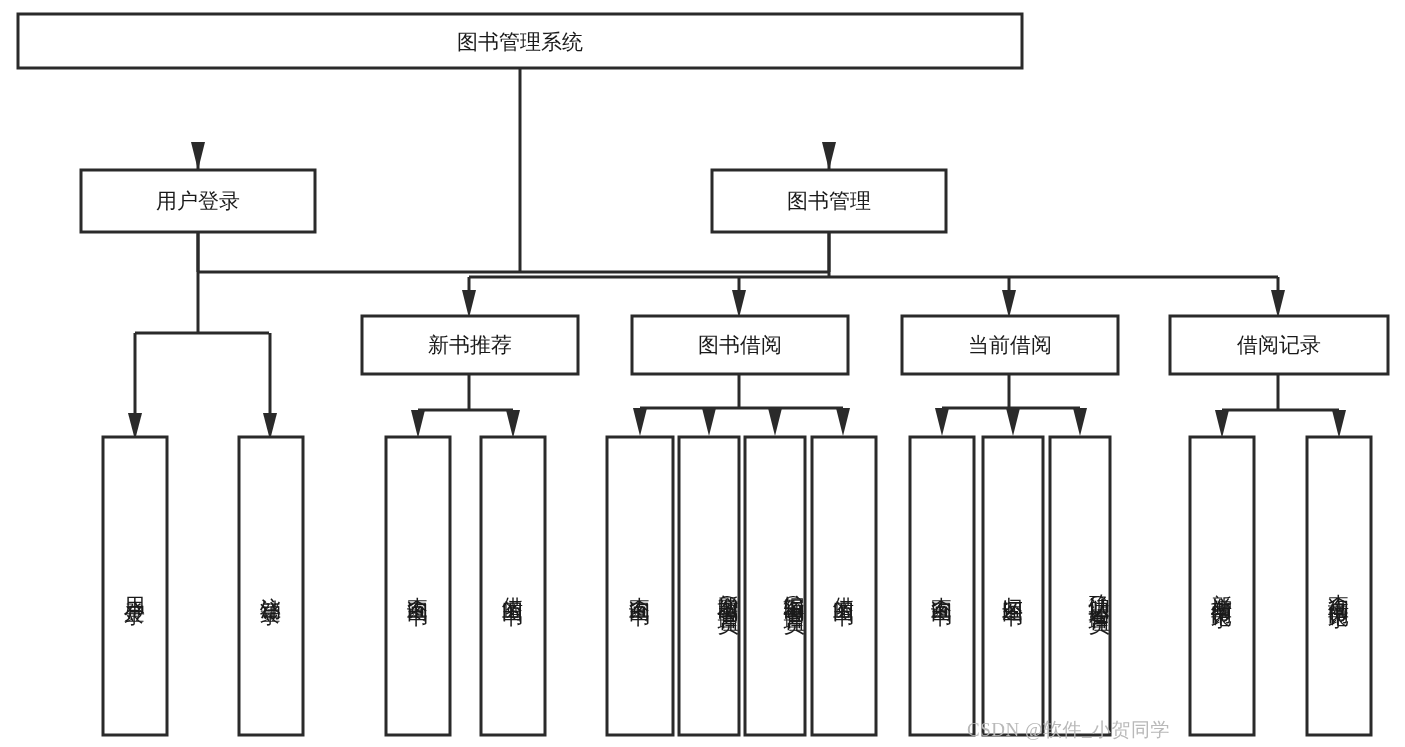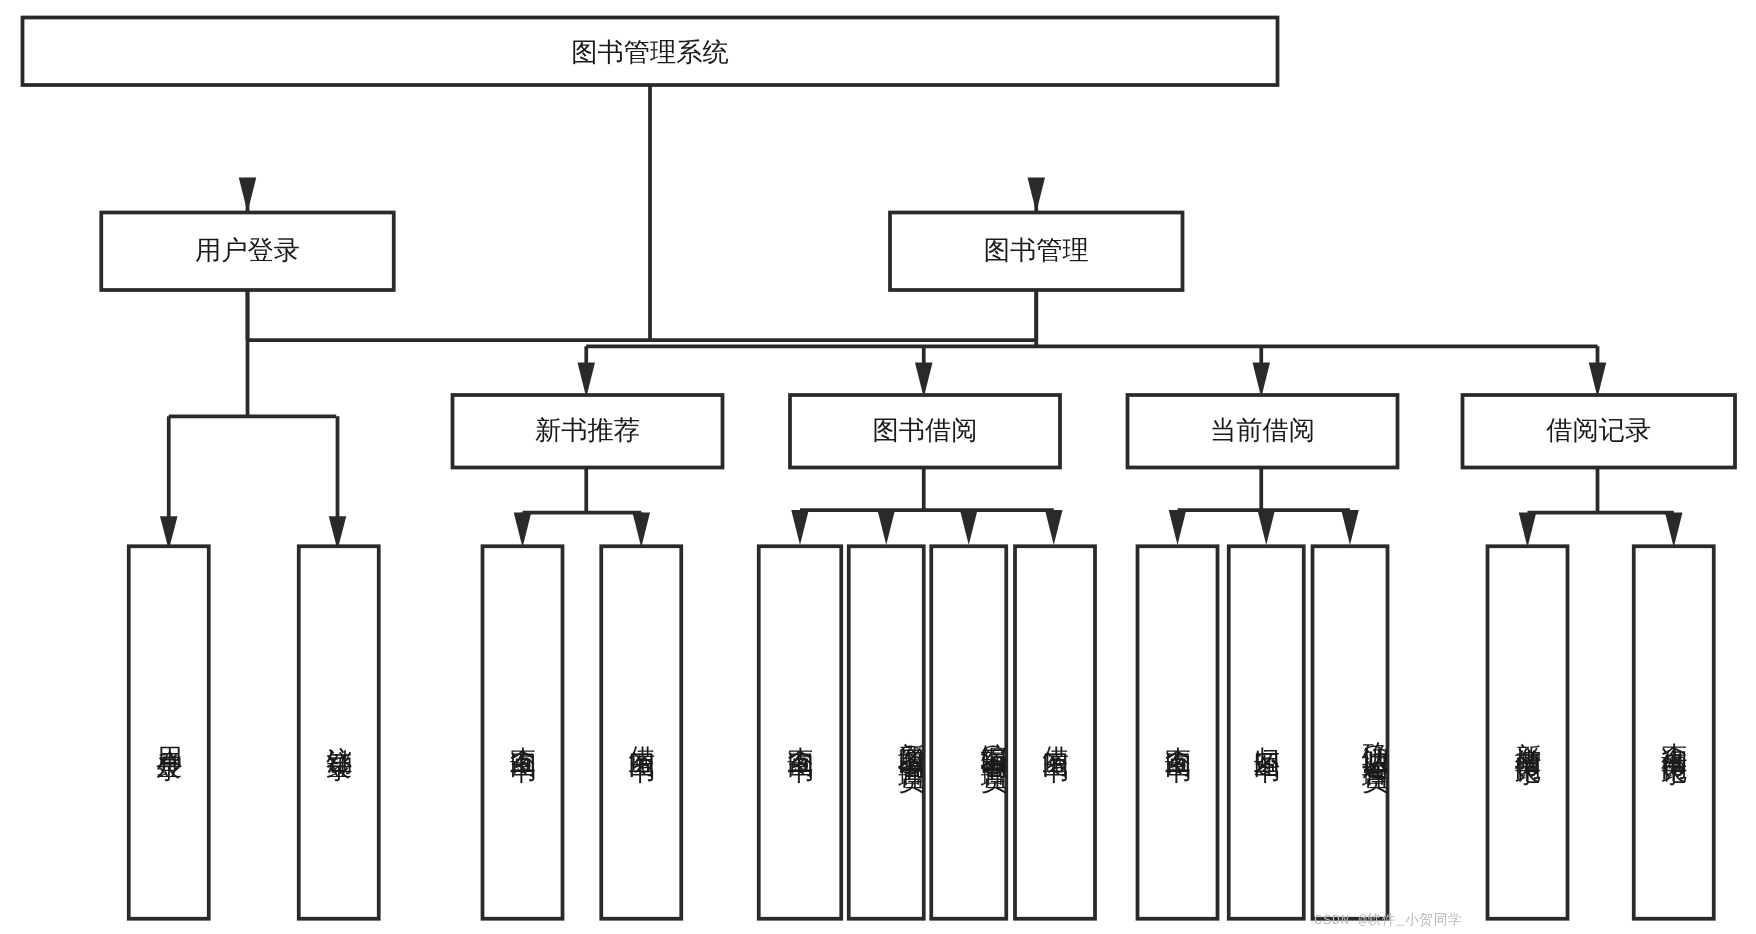--- a/index.html
+++ b/index.html
@@ -61,22 +61,22 @@
     display: flex;
     align-items: center;
     justify-content: center;
     white-space: nowrap;
     pointer-events: none;
   }
   .watermark {
     position: absolute;
     right: 8px;
     bottom: 4px;
-    font-family: Liberation Mono, monospace;
-    font-size: 11px;
+    font-family: Liberation Serif, serif;
+    font-size: 19px;
     color: #b9b9b9;
     letter-spacing: 0.5px;
     white-space: nowrap;
   }
 </style>
 </head>
 <body>
 
 <div id="diagram-root">
 

